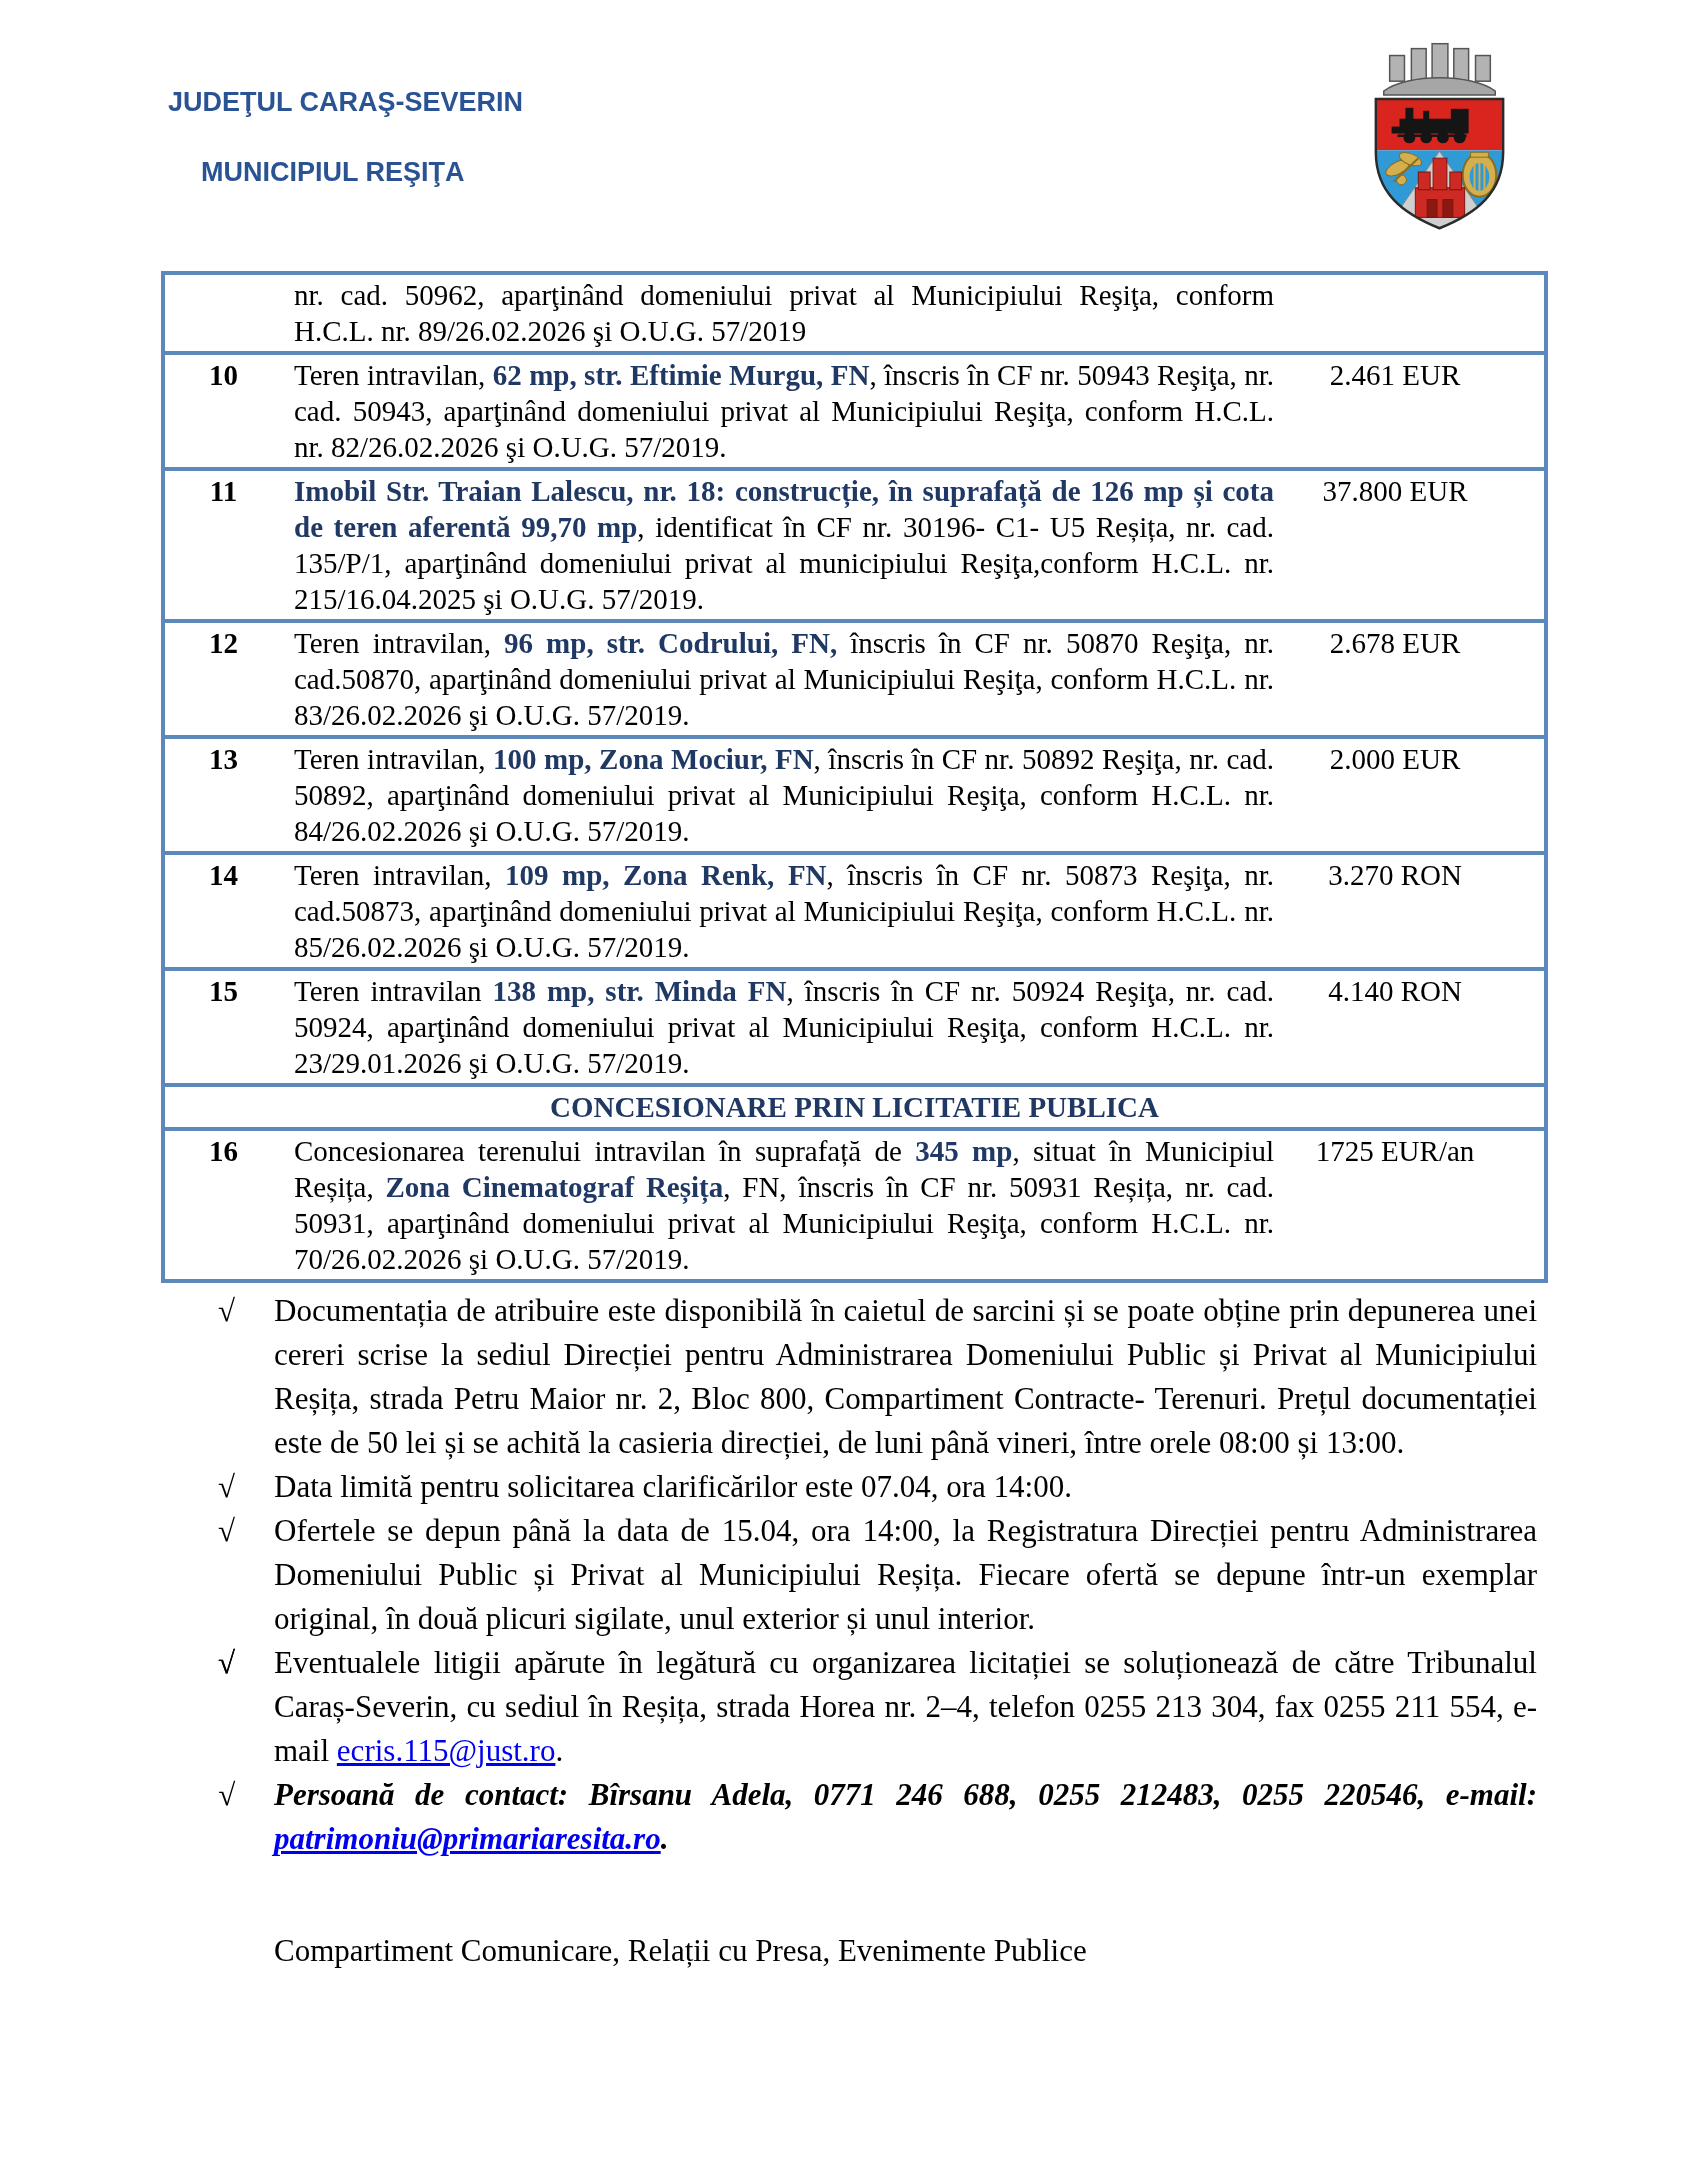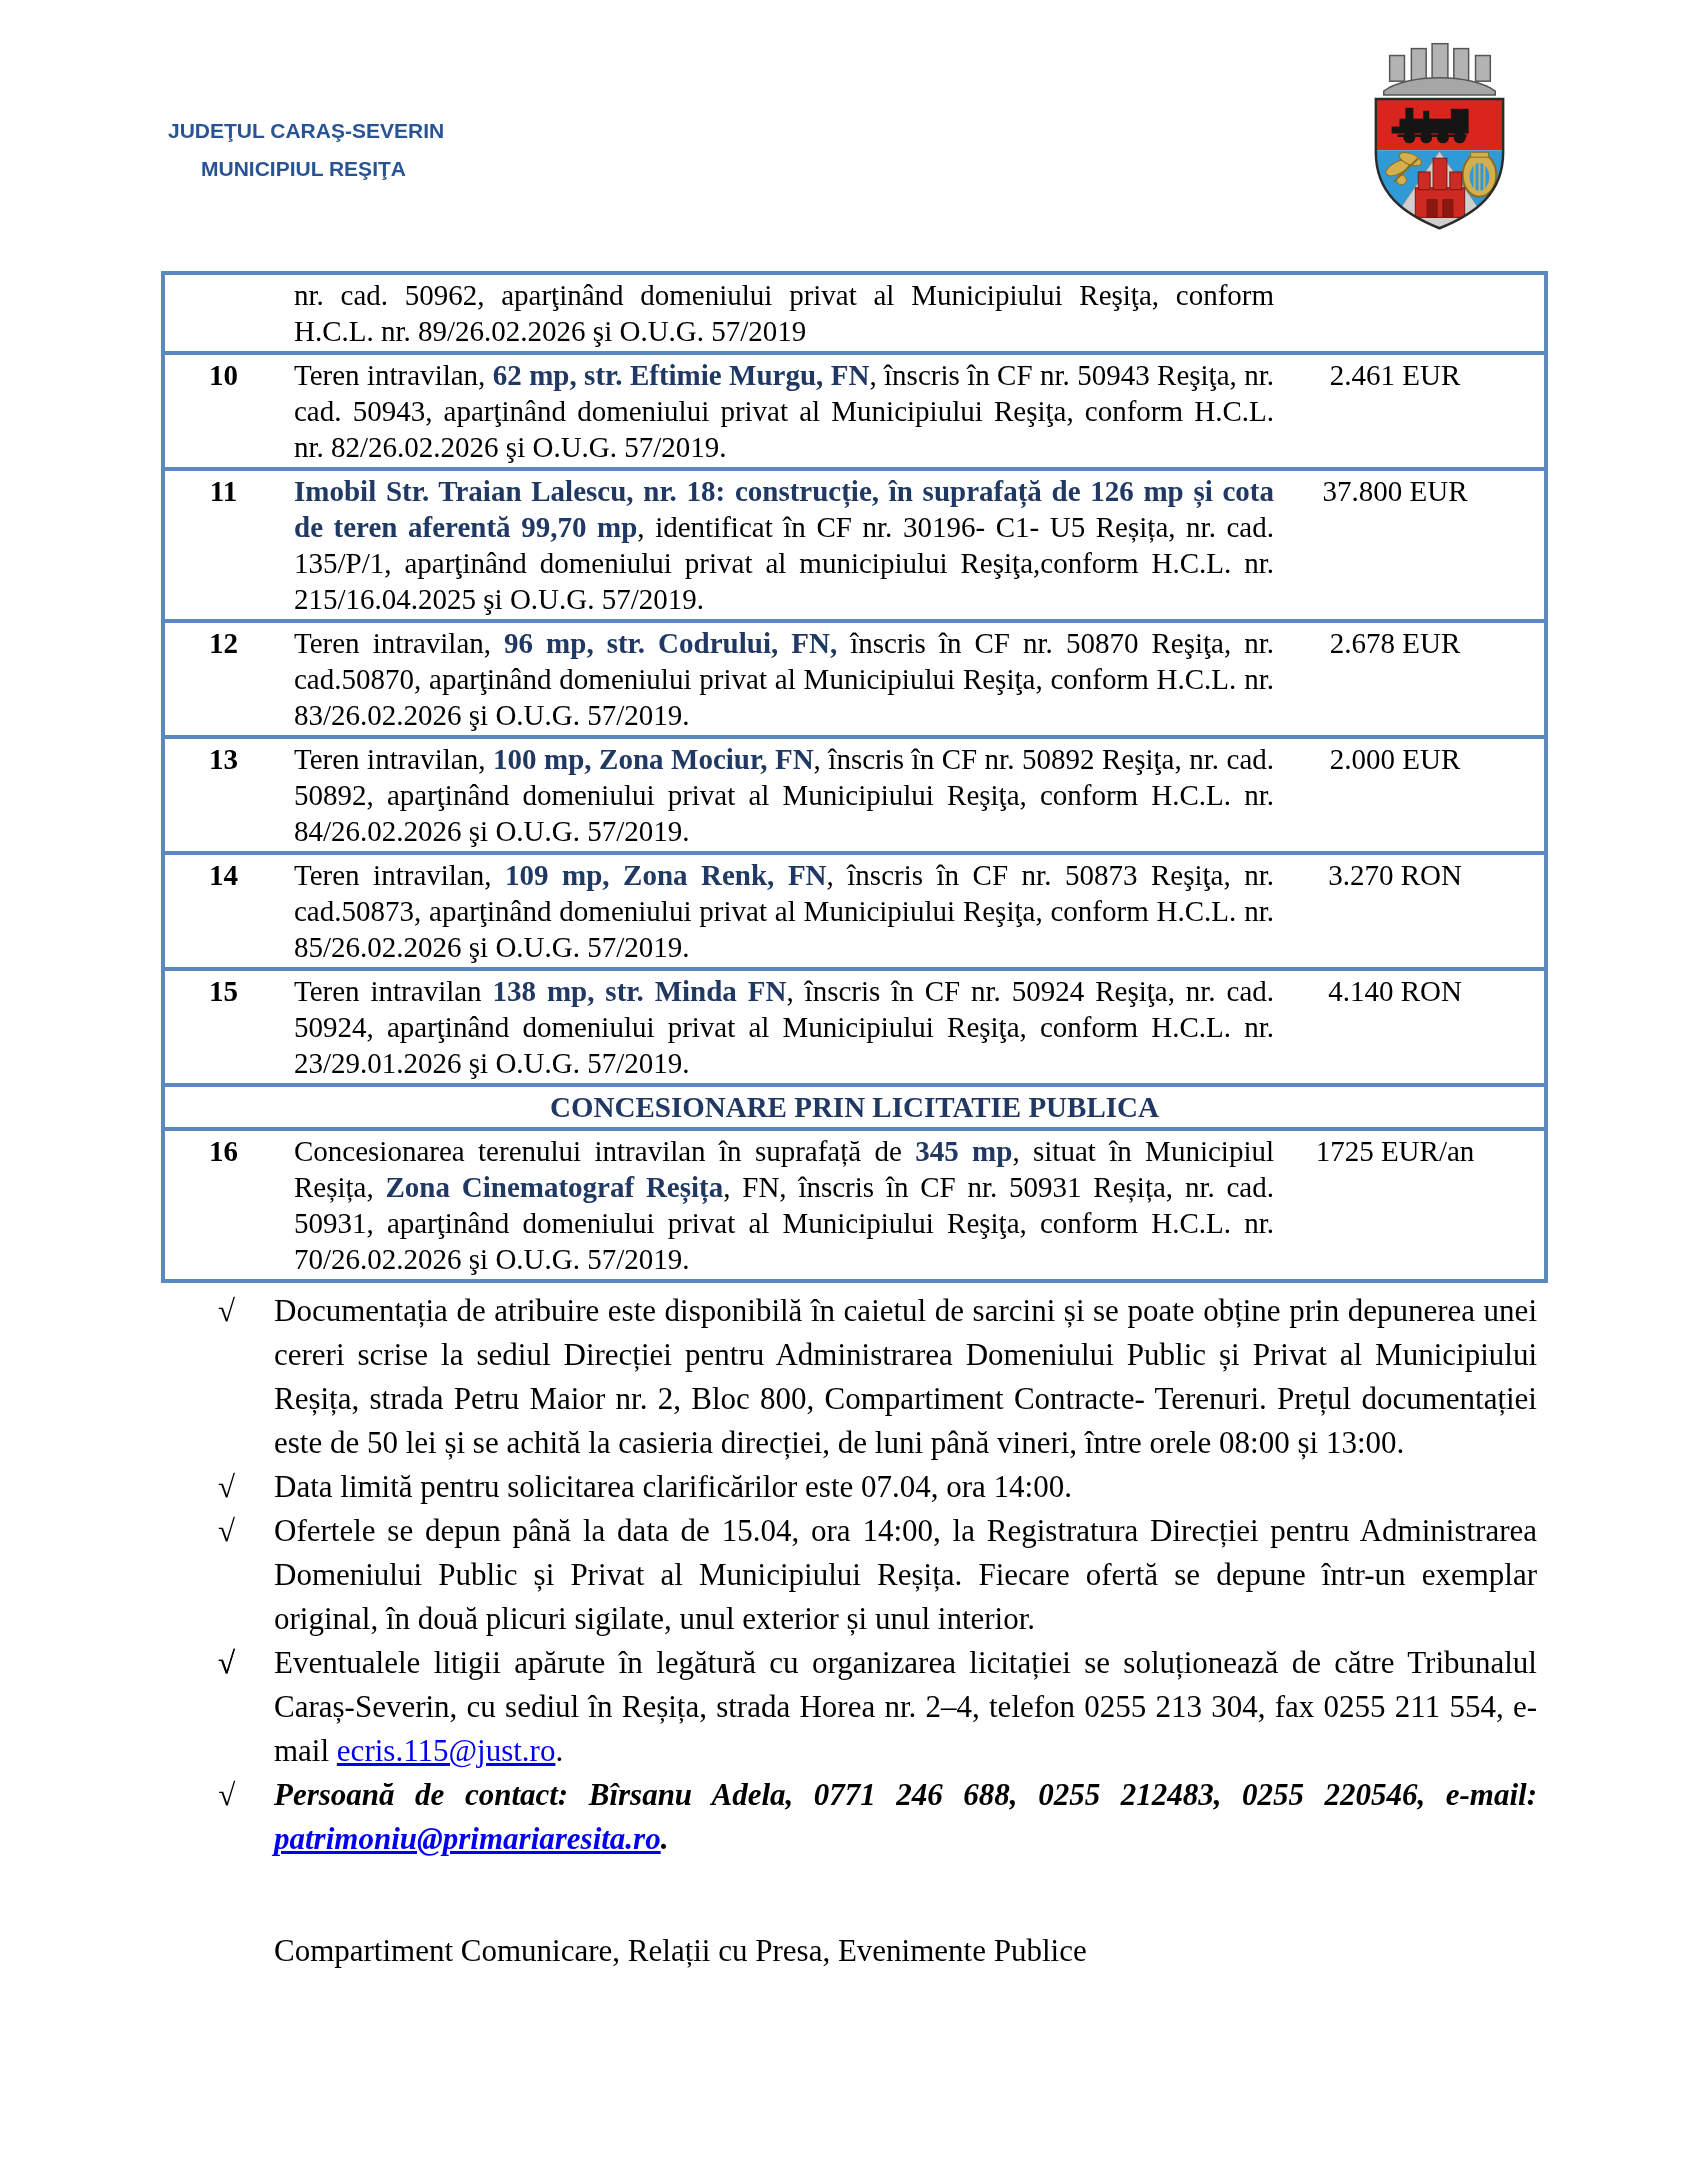--- a/index.html
+++ b/index.html
@@ -1,21 +1,21 @@
 <!DOCTYPE html>
 <html style="--accent: #5c88bb; --navy: #1f3864; --hdr: #2a5394; --link: #0000f0;"><head>
 <meta charset="utf-8">
 <style>
   html,body{margin:0;padding:0;background:#ffffff;}
   .page{position:relative;width:1683px;height:2178px;background:#ffffff;overflow:hidden;
         font-family:"Liberation Serif", serif;color:#000;}
   
-  .org-header{position:absolute;left:168px;top:112px;font-family:"Liberation Sans", sans-serif;
-              font-weight:700;color:var(--hdr,#2a5394);font-size:21px;line-height:38px;}
-  .org-header .line2{padding-left:33px;}
+  .org-header{position:absolute;left:168px;top:83px;font-family:"Liberation Sans", sans-serif;
+              font-weight:700;color:var(--hdr,#2a5394);font-size:27px;line-height:38px;}
+  .org-header .line2{padding-left:33px;margin-top:32px;}
   
   .crest{position:absolute;left:1364px;top:30px;width:151px;height:206px;}
   
   .tbl-wrap{position:absolute;left:161px;top:271px;width:1383px;}
   table.announce{border-collapse:collapse;width:100%;table-layout:fixed;}
   table.announce td{border-top:4px solid var(--accent,#5c88bb);border-bottom:4px solid var(--accent,#5c88bb);
        vertical-align:top;font-size:29px;line-height:36px;padding:2px 0;}
   table.announce td.no{border-left:4px solid var(--accent,#5c88bb);text-align:center;font-weight:700;}
   table.announce td.desc{text-align:justify;padding-left:12px;padding-right:10px;}
   table.announce td.price{border-right:4px solid var(--accent,#5c88bb);text-align:center;padding-right:38px;}

